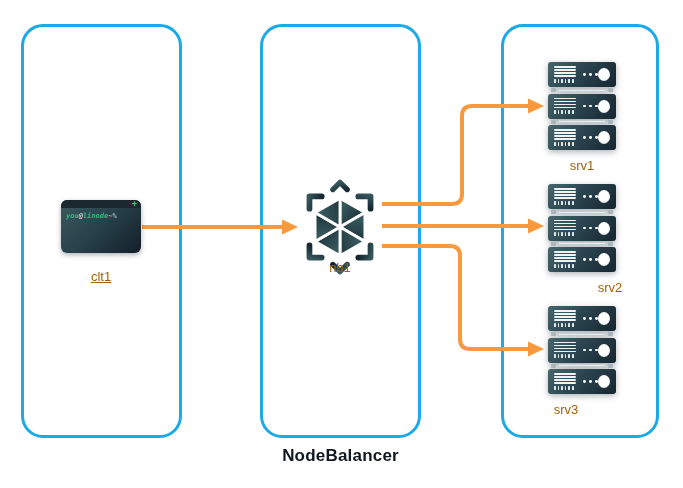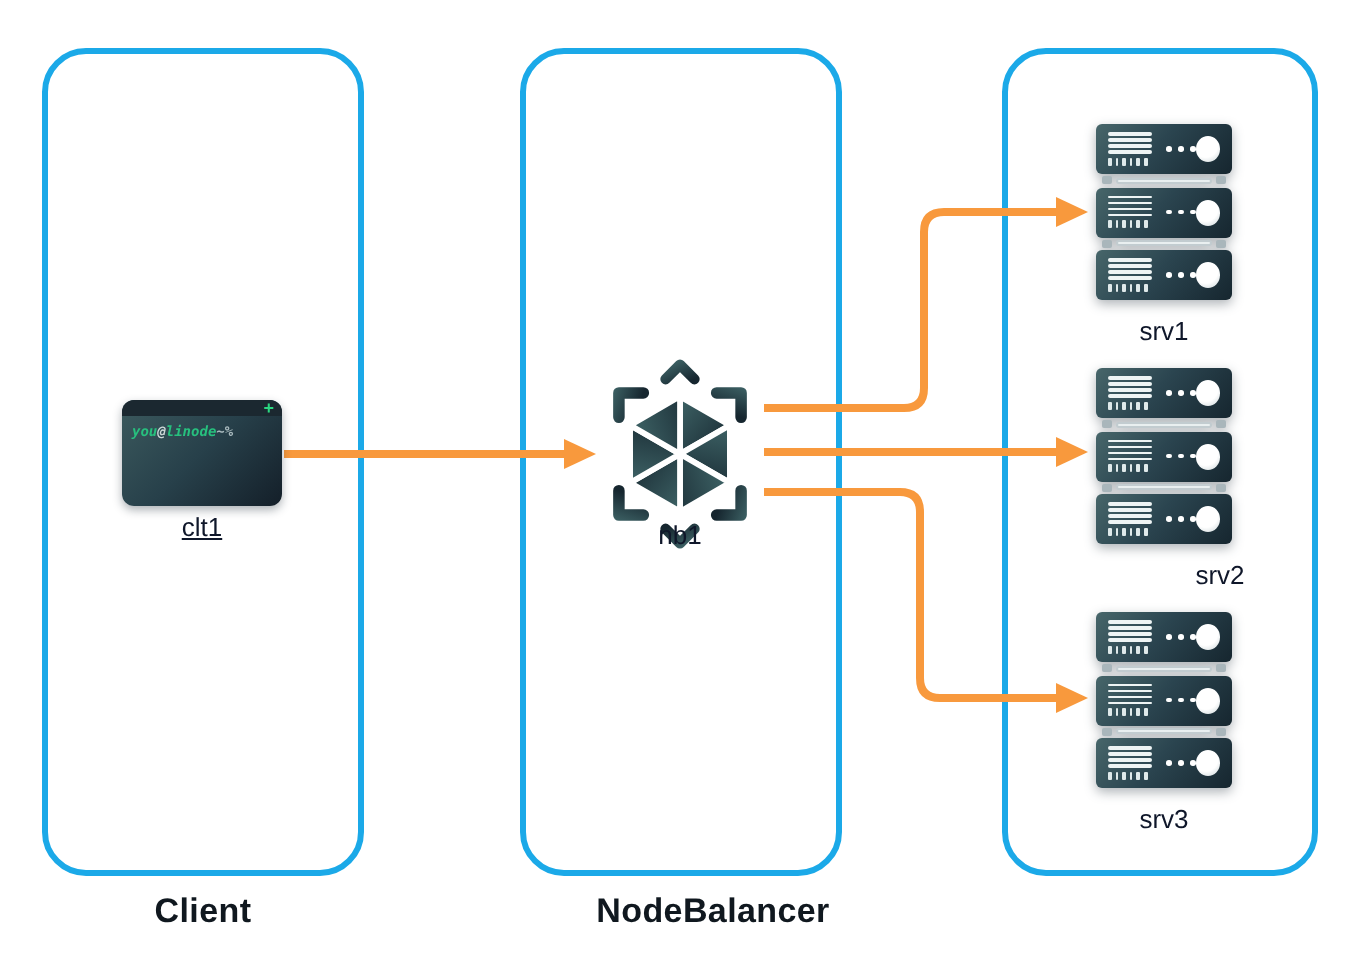--- a/index.html
+++ b/index.html
@@ -31,28 +31,28 @@
     position: absolute;
     top: 446px;
     height: 20px;
     text-align: center;
     font-size: 17px;
     font-weight: bold;
     color: #10181f;
     letter-spacing: 0.2px;
   }
   .zone-title.client  { left: 21px;  width: 161px; }
-  .zone-title.nb      { left: 276px; width: 161px; }
+  .zone-title.nb      { left: 260px; width: 161px; }
   .zone-title.backend { left: 501px; width: 158px; }
 
   .node-label {
     position: absolute;
     text-align: center;
     font-size: 13px;
-    color: #0f172a;
+    color: #a16207;
   }
 
   
   svg.connectors {
     position: absolute;
     left: 0; top: 0;
     width: 683px; height: 488px;
     pointer-events: none;
   }
 
@@ -186,21 +186,21 @@
       <polygon points="528,341.5 544,349 528,356.5"></polygon>
     </g>
   </svg>
 
   <div class="terminal">
     <div class="term-header">
       <span class="term-plus">+</span>
     </div>
     <div class="term-body"><span class="t-green">you</span><span class="t-at">@</span><span class="t-green">linode</span><span class="t-dim">~%</span></div>
   </div>
-  <div class="node-label" style="left:61px; top:256px; width:80px;text-decoration:underline;">clt1</div>
+  <div class="node-label" style="left:61px; top:269px; width:80px;text-decoration:underline;">clt1</div>
 
   <svg class="nb-icon" viewBox="-50 -50 100 100" xmlns="http://www.w3.org/2000/svg">
     <defs>
       <linearGradient id="tealGrad" x1="0%" y1="0%" x2="100%" y2="100%">
         <stop offset="0%" stop-color="#3e6366"></stop>
         <stop offset="100%" stop-color="#16262f"></stop>
       </linearGradient>
     </defs>
 
     <g fill="url(#tealGrad)" stroke="#ffffff" stroke-width="3" stroke-linejoin="round">
@@ -460,18 +460,17 @@
           </div>
         </div>
       <div class="srv-dots">
           <s></s>
           <s></s>
           <s></s>
         </div>
       <div class="srv-knob"></div>
     </div>
   </div>
-  <div class="node-label" style="left:538px; top:402px; width:88px;">srv3</div>
-
-  <div class="zone-title client">Client</div>
+  <div class="node-label" style="left:522px; top:402px; width:88px;">srv3</div>
+
   <div class="zone-title nb">NodeBalancer</div>
 
 </div>
 
 </body></html>

